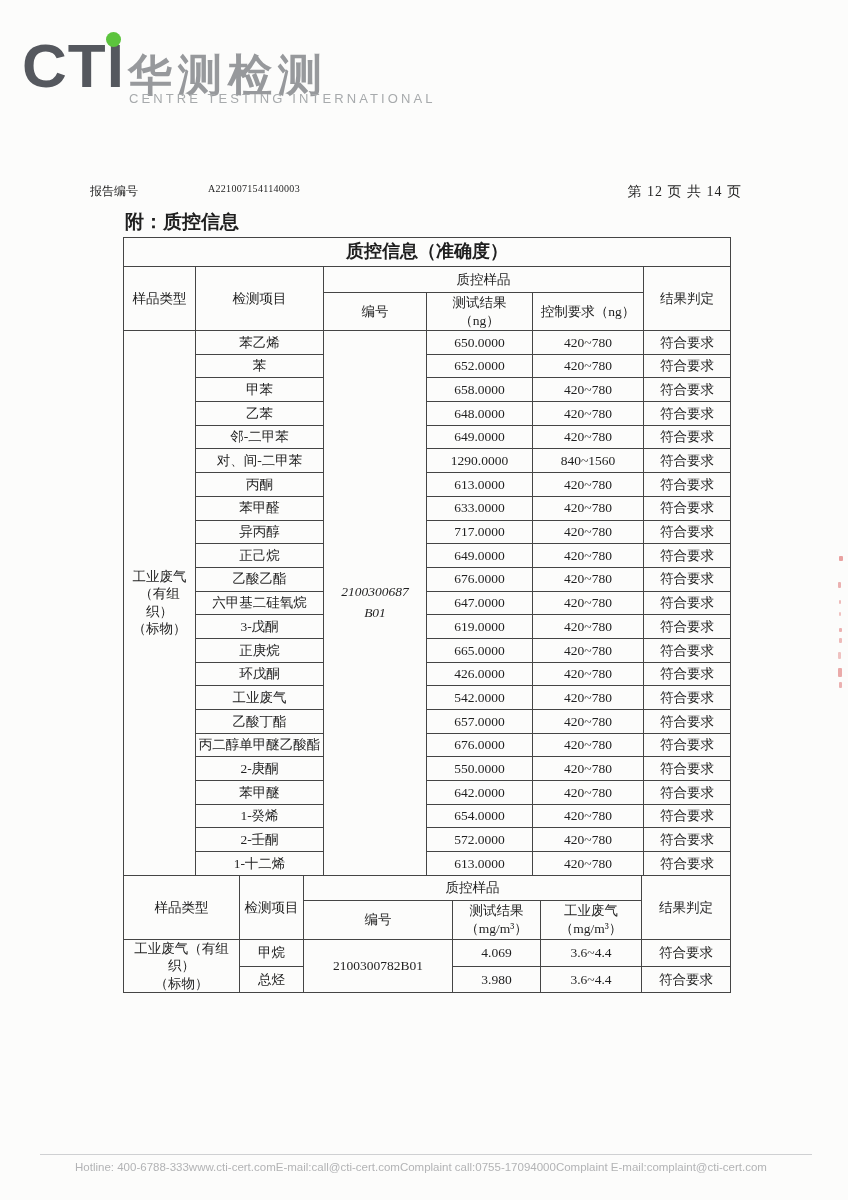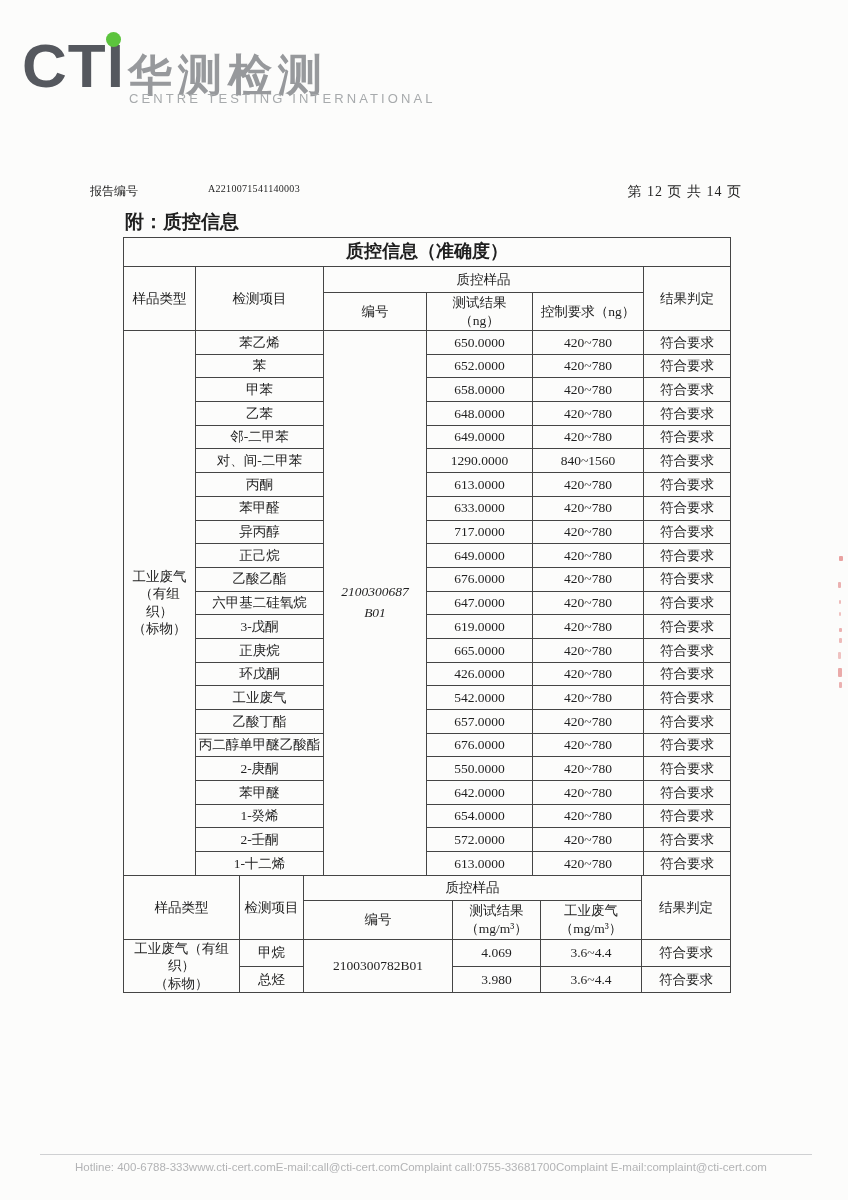--- a/index.html
+++ b/index.html
@@ -319,17 +319,17 @@
     <i style="top:100px;left:2px;width:3px;height:7px;opacity:.35"></i>
     <i style="top:116px;left:2px;width:4px;height:9px;opacity:.5"></i>
     <i style="top:130px;left:3px;width:3px;height:6px;opacity:.45"></i>
   </div>
 
   <div class="footer-rule"></div>
   <div class="footer-text">
     <span>Hotline: 400-6788-333</span>
     <span>www.cti-cert.com</span>
     <span>E-mail:call@cti-cert.com</span>
-    <span>Complaint call:0755-33681700</span>
+    <span>Complaint call:0755-17094000</span>
     <span>Complaint E-mail:complaint@cti-cert.com</span>
   </div>
 
 </div>
 
 </body></html>

